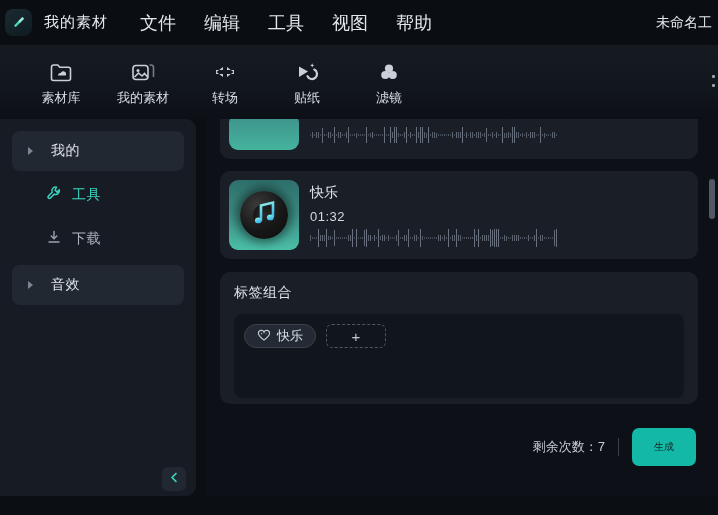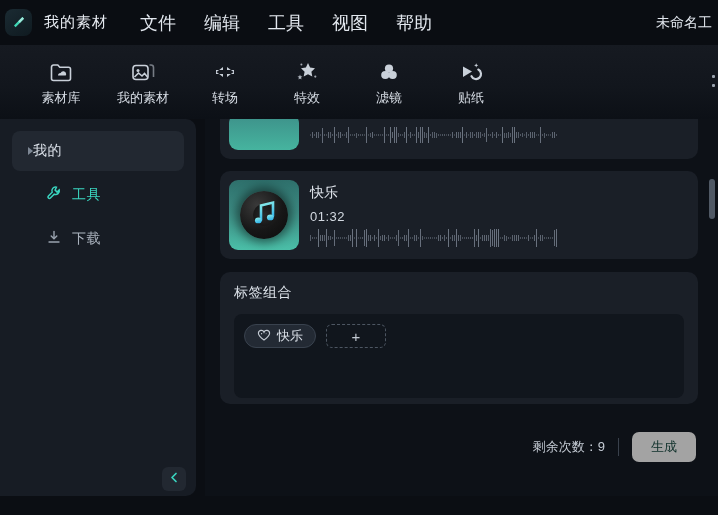--- a/index.html
+++ b/index.html
@@ -75,21 +75,21 @@
     width: 196px; height: 377px;
     background: #171c24;
     border-radius: 0 10px 10px 0;
     padding: 6px 12px 0 12px;
   }
   .side-group {
     height: 40px; margin-top: 6px;
     background: #222831;
     border-radius: 8px;
     display: flex; align-items: center;
-    padding-left: 16px; gap: 0;
+    padding-left: 16px; gap: 18px;
     cursor: default;
   }
   .side-group .gname {
     color: #dbe1e9; font-size: 14px; letter-spacing: .5px;
   }
   .caret {
     width: 0; height: 0; flex: none;
     border-left: 5px solid #7d8794;
     border-top: 4px solid transparent;
     border-bottom: 4px solid transparent;
@@ -228,24 +228,24 @@
   .btn-settings {
     width: 76px; height: 30px;
     background: #2b323c; border-radius: 7px;
     display: flex; align-items: center; justify-content: center;
     font-size: 13px; color: #dde3ea; cursor: pointer;
   }
   .spacer { flex: 1; }
   .remain { font-size: 13px; color: #c5ccd5; white-space: nowrap; }
   .vdiv { width:1px; height: 18px; background:#39414c; margin: 0 13px; }
   .btn-gen {
-    width: 64px; height: 30px;
-    background: #a3a3a3; border-radius: 7px;
+    width: 64px; height: 38px;
+    background: #14b8a6; border-radius: 7px;
     display: flex; align-items: center; justify-content: center;
-    font-size: 13px; color: #0c2e28; cursor: pointer;
+    font-size: 10px; color: #0c2e28; cursor: pointer;
     margin-right: 2px;
   }
 
   .scrollthumb {
     position: absolute; right: 3px; top: 60px;
     width: 6px; height: 40px; border-radius: 3px;
     background: #505965; cursor: pointer;
   }
   .botbar {
     position:absolute; left:0; bottom:0; width:718px; height:19px;
@@ -304,54 +304,43 @@
   <div class="tool">
     <span class="ticon">
       <svg width="26" height="22" viewBox="0 0 26 22" fill="#c9d0d9">
         <path d="M11 6 L11 9 L4 9 L4 13 L11 13 L11 16 L4.5 11 Z"></path>
         <path d="M15 6 L15 9 L22 9 L22 13 L15 13 L15 16 L21.5 11 Z"></path>
       </svg>
     </span>
     <span class="tlabel">转场</span>
   </div>
 
+
   <div class="tool">
     <span class="ticon">
-      <svg width="26" height="23" viewBox="0 0 26 23" fill="#c9d0d9">
-        <path d="M14 3 l2.1 4.6 L21 8.3 l-3.6 3.4 .9 4.9 -4.3-2.4 -4.3 2.4 .9-4.9 L7 8.3 l4.9-.7 Z"></path>
-        <path d="M6 14.5 l.7 1.7 1.8 .2 -1.4 1.2 .4 1.8 -1.5-.9 -1.5 .9 .4-1.8 -1.4-1.2 1.8-.2 Z" opacity=".85"></path>
-        <circle cx="21.3" cy="16.6" r="1.1" opacity=".8"></circle>
-        <circle cx="7.4" cy="4.6" r="1" opacity=".8"></circle>
-      </svg>
-    </span>
-    <span class="tlabel">特效</span>
+      <svg width="26" height="23" viewBox="0 0 26 23">
+        <path d="M5 17 L5 6.5 L14 11.5 Z" fill="#c9d0d9"></path>
+        <path d="M20.3 9.6 a5 5 0 1 1 -6.8 6.6" fill="none" stroke="#c9d0d9" stroke-width="2.2" stroke-linecap="round"></path>
+        <path d="M18.2 3.2 l.6 1.5 1.5 .6 -1.5 .6 -.6 1.5 -.6-1.5 -1.5-.6 1.5-.6 Z" fill="#c9d0d9"></path>
+      </svg>
+    </span>
+    <span class="tlabel">贴纸</span>
   </div>
 
   <div class="tool">
     <span class="ticon">
       <svg width="24" height="22" viewBox="0 0 24 22" fill="#c9d0d9">
         <circle cx="12" cy="7.6" r="4.1"></circle>
         <circle cx="8.3" cy="14" r="4.1"></circle>
         <circle cx="15.7" cy="14" r="4.1"></circle>
       </svg>
     </span>
     <span class="tlabel">滤镜</span>
   </div>
 
-  <div class="tool">
-    <span class="ticon">
-      <svg width="26" height="23" viewBox="0 0 26 23">
-        <path d="M5 17 L5 6.5 L14 11.5 Z" fill="#c9d0d9"></path>
-        <path d="M20.3 9.6 a5 5 0 1 1 -6.8 6.6" fill="none" stroke="#c9d0d9" stroke-width="2.2" stroke-linecap="round"></path>
-        <path d="M18.2 3.2 l.6 1.5 1.5 .6 -1.5 .6 -.6 1.5 -.6-1.5 -1.5-.6 1.5-.6 Z" fill="#c9d0d9"></path>
-      </svg>
-    </span>
-    <span class="tlabel">贴纸</span>
-  </div>
-
   <div class="toolbar-edge">
     <i></i>
       <i></i>
   </div>
 </div>
 
 <div class="sidebar">
 
   <div class="side-group">
     <span class="caret"></span>
@@ -373,20 +362,24 @@
       <svg width="16" height="16" viewBox="0 0 16 16" fill="none" stroke="#9aa3af" stroke-width="1.4" stroke-linecap="round" stroke-linejoin="round">
         <path d="M8 2.5 V9.6"></path>
           <path d="M5.2 7 L8 9.8 L10.8 7"></path>
           <path d="M3 13 H13"></path>
       </svg>
     </span>
     <span class="cname">下载</span>
   </div>
 
 
+  <div class="side-group">
+    <span class="caret"></span>
+    <span class="gname">音效</span>
+  </div>
 </div>
 
 <div class="collapse-btn">
   <span>
     <svg width="13" height="13" viewBox="0 0 13 13" fill="none" stroke="#3ad6c0" stroke-width="1.7" stroke-linecap="round" stroke-linejoin="round">
       <path d="M8 2.5 L4 6.5 L8 10.5"></path>
     </svg>
   </span>
 </div>
 
@@ -684,21 +677,21 @@
           </svg>
         </span>
         <span>快乐</span>
       </div>
       <div class="tagadd">+</div>
     </div>
   </div>
 
   <div class="actionbar">
     <div class="spacer"></div>
-    <div class="remain">剩余次数：9</div>
+    <div class="remain">剩余次数：7</div>
     <div class="vdiv"></div>
     <div class="btn-gen">生成</div>
   </div>
 
   <div class="scrollthumb"></div>
 </div>
 
 <div class="botbar"></div>
 
 </body></html>

